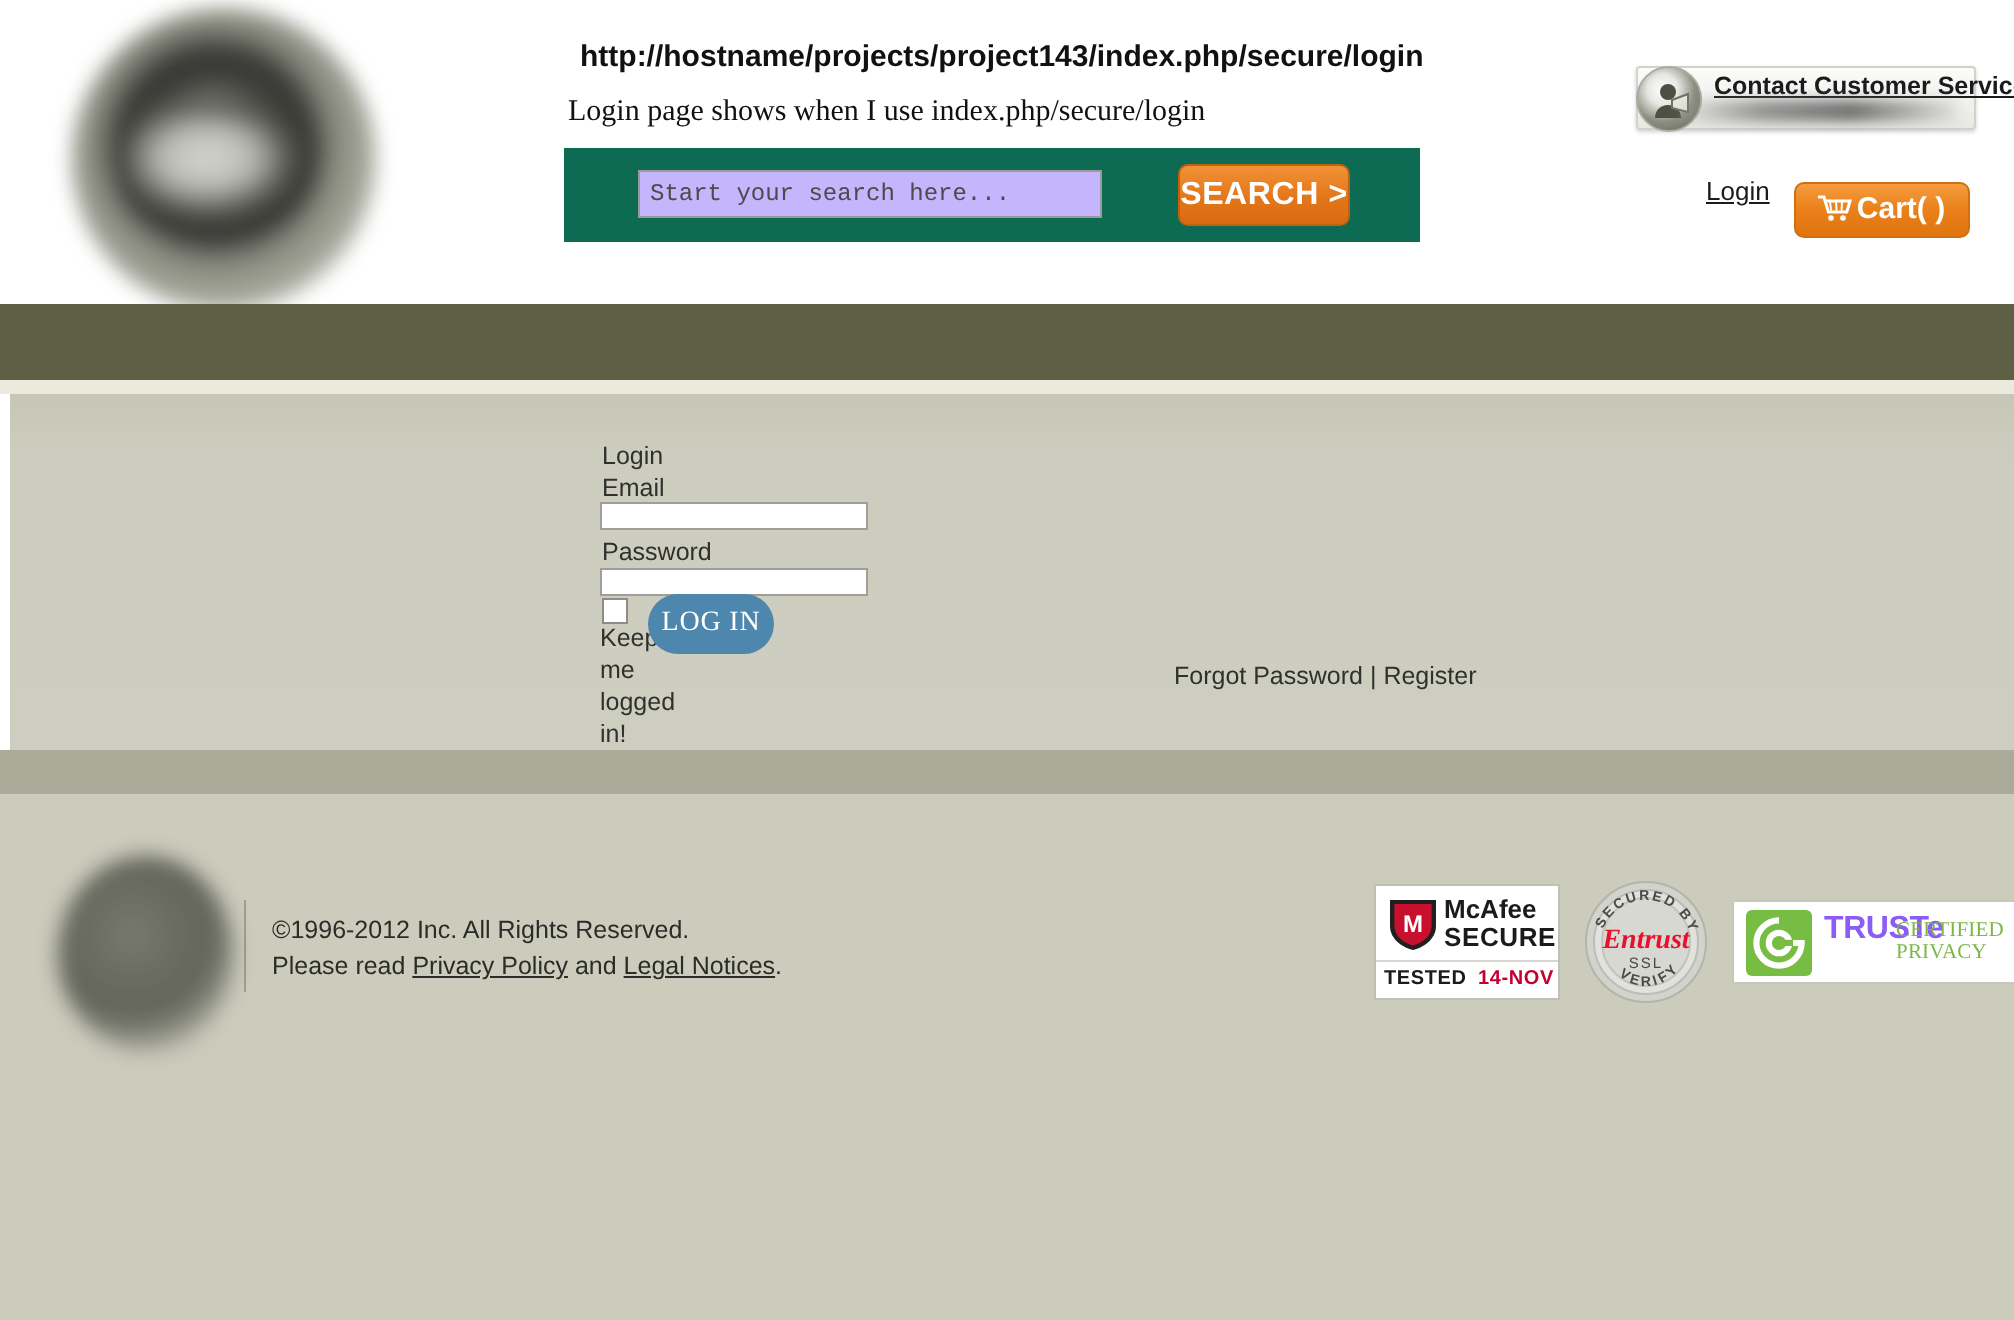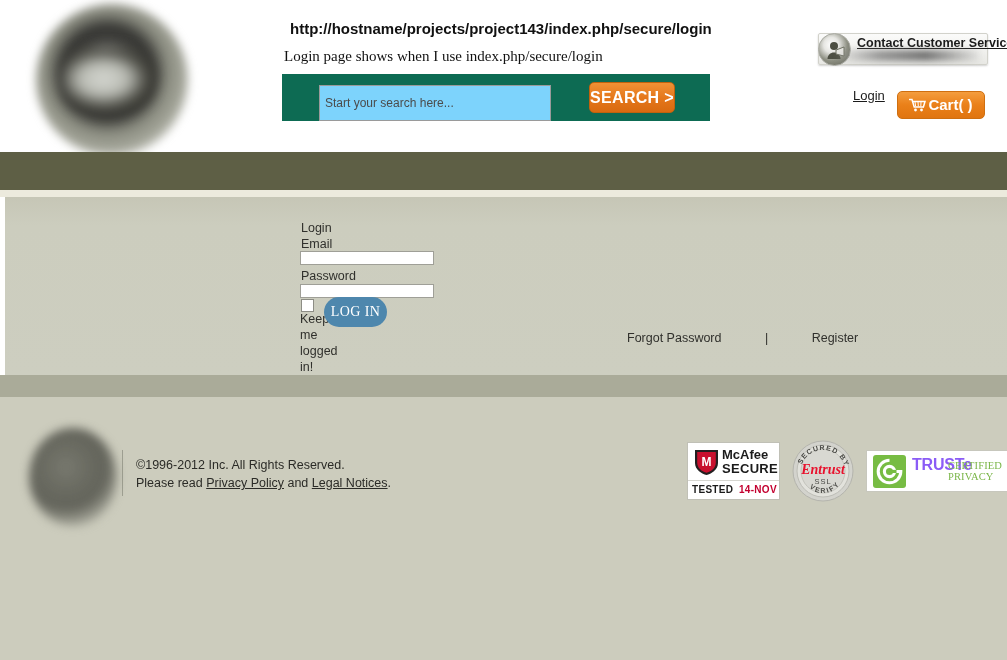--- a/index.html
+++ b/index.html
@@ -69,24 +69,24 @@
   
   #search-band {
     position: absolute;
     left: 282px; top: 74px;
     width: 428px; height: 47px;
     background: #0d6b53;
   }
   #search-input {
     position: absolute;
     left: 37px; top: 11px;
-    width: 232px; height: 36px;
+    width: 232px; height: 24px;
     border: 1px solid #9a9a9a;
-    background: #7dd3fc;
-    font-family: Liberation Sans, sans-serif;
+    background: #c4b5fd;
+    font-family: Liberation Mono, monospace;
     font-size: 12px;
     color: #555;
     padding: 0 5px;
     outline: none;
   }
   #search-input::placeholder { color: #4b4b4b; opacity: 1; }
   #search-button {
     position: absolute;
     left: 307px; top: 8px;
     width: 86px; height: 31px;
@@ -256,21 +256,21 @@
     line-height: 30px;
   }
   #aux-links {
     position: absolute;
     left: 587px; top: 331px;
     font-size: 12.5px;
     color: #30302c;
     font-family: "Liberation Sans", sans-serif;
     white-space: nowrap;
   }
-  #aux-links span { cursor: pointer; margin-left: 40px; }
+  #aux-links span { cursor: pointer; }
 
   
   #footer-band {
     position: absolute;
     left: 0; top: 375px;
     width: 1007px; height: 22px;
     background: #aaab99;
   }
   #footer {
     position: absolute;

